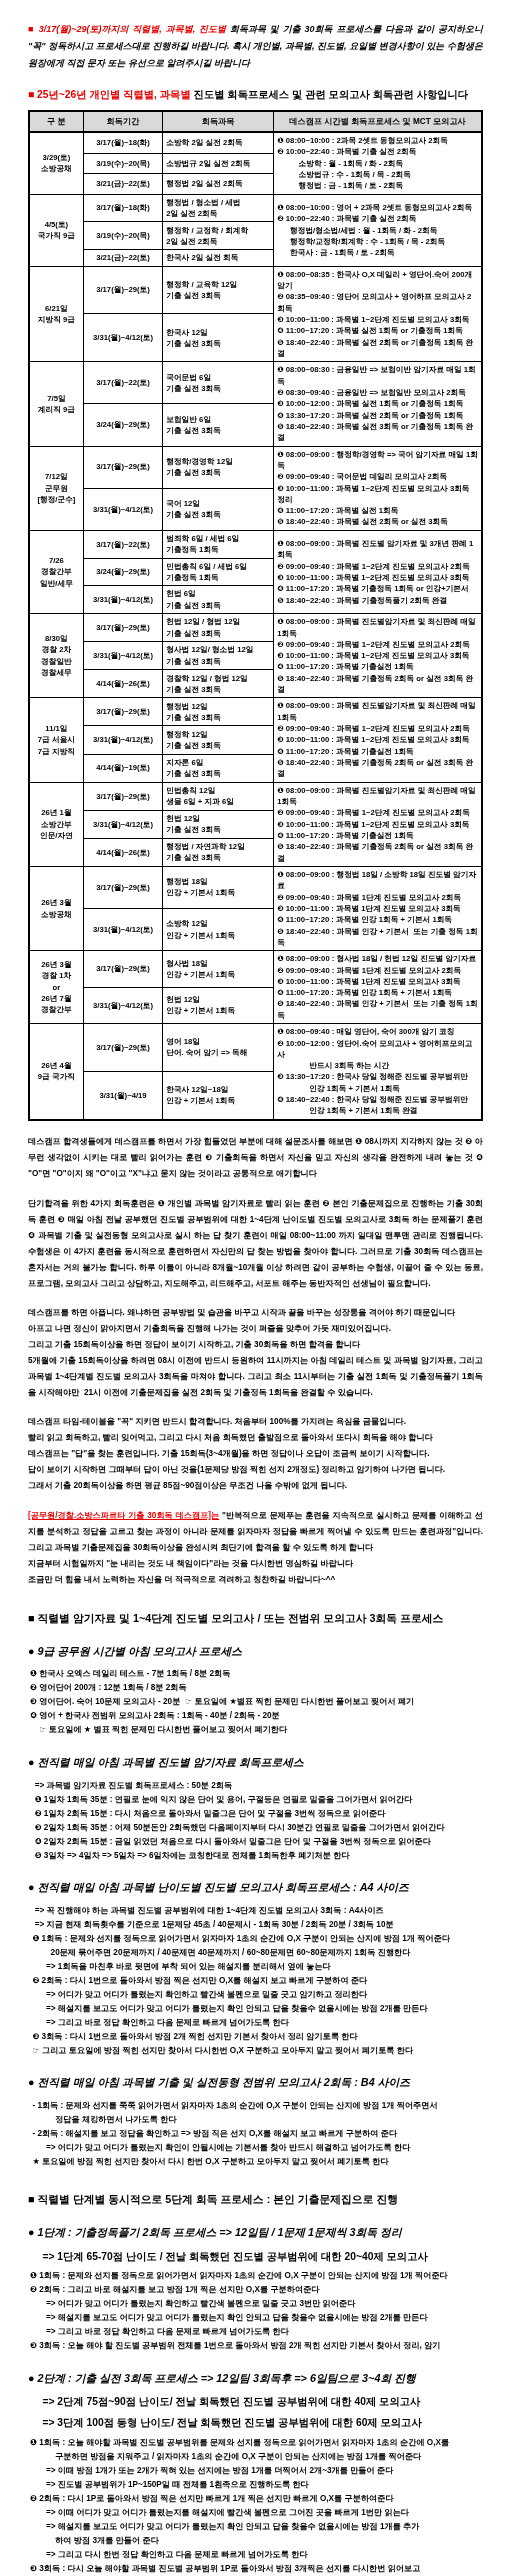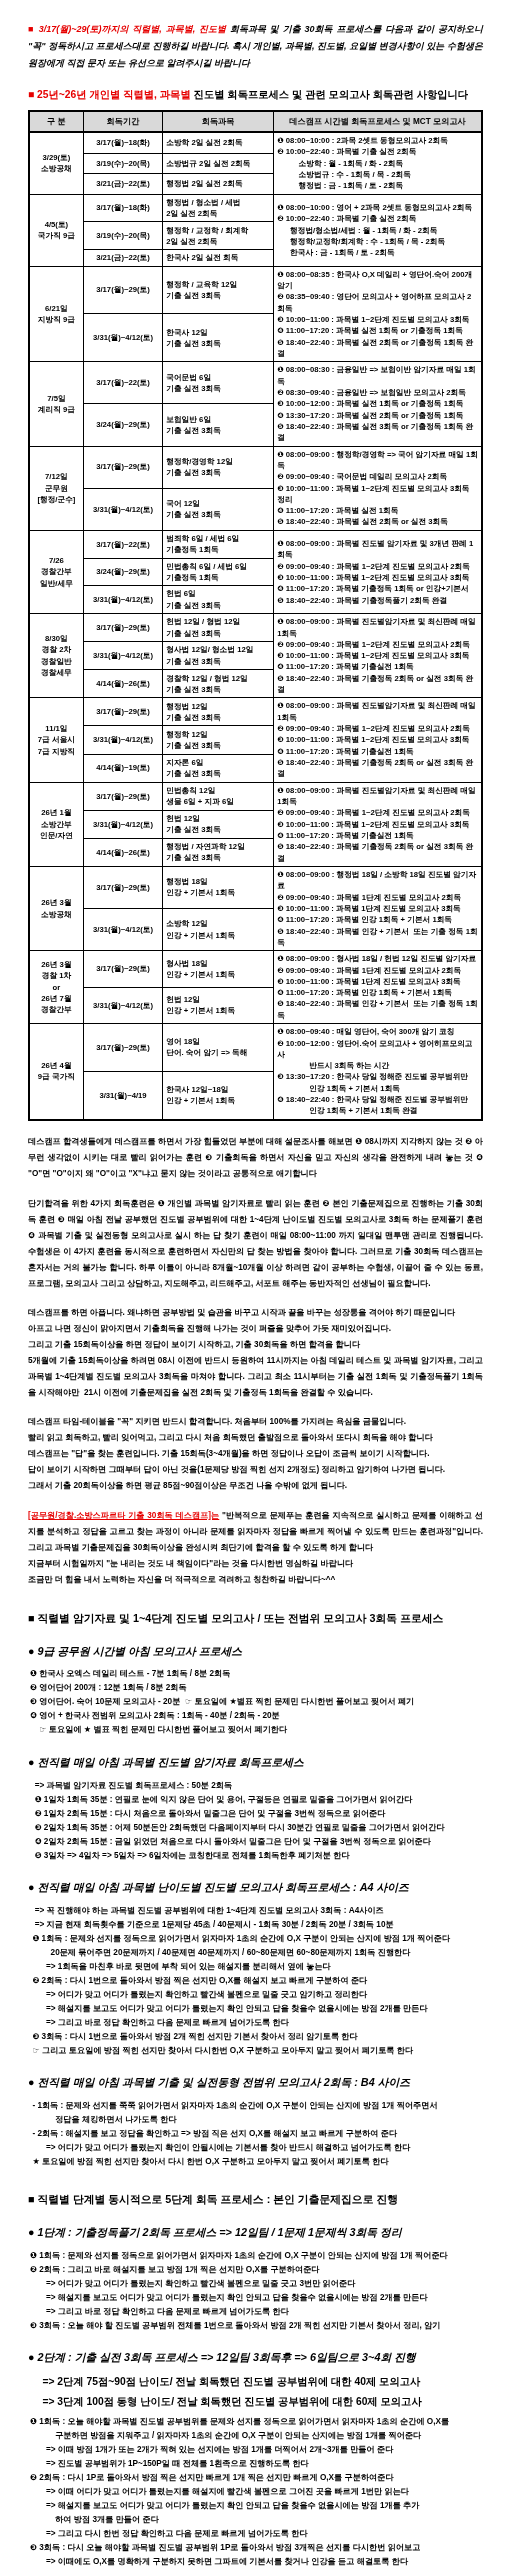--- a/index.html
+++ b/index.html
@@ -346,20 +346,21 @@
   <h3 class="sub-title">● 전직렬 매일 아침 과목별 기출 및 실전동형 전범위 모의고사 2회독 : B4 사이즈</h3>
   <div class="lines"> - 1회독 : 문제와 선지를 쭉쭉 읽어가면서 읽자마자 1초의 순간에 O,X 구분이 안되는 산지에 방점 1개 찍어주면서
            정답을 체킹하면서 나가도록 한다
  - 2회독 : 해설지를 보고 정답을 확인하고 =&gt; 방점 직은 선지 O,X를 해설지 보고 빠르게 구분하여 준다
        =&gt; 어디가 맞고 어디가 틀렸는지 확인이 안될시에는 기본서를 찾아 반드시 해결하고 넘어가도록 한다
  ★ 토요일에 방점 찍힌 선지만 찾아서 다시 한번 O,X 구분하고 모아두지 말고 찢어서 폐기토록 한다</div>
 
   <h2 class="sec-title">■ 직렬별 단계별 동시적으로 5단계 회독 프로세스 : 본인 기출문제집으로 진행</h2>
 
   <h3 class="sub-title">● 1단계 : 기출정독풀기 2회독 프로세스 =&gt; 12일팀 / 1문제 1문제씩 3회독 정리</h3>
+  <div class="step-sub">=&gt; 1단계 65-70점 난이도 / 전날 회독했던 진도별 공부범위에 대한 20~40제 모의고사</div>
   <div class="lines">❶ 1회독 : 문제와 선지를 정독으로 읽어가면서 읽자마자 1초의 순간에 O,X 구분이 안되는 산지에 방점 1개 찍어준다
 ❷ 2회독 : 그리고 바로 해설지를 보고 방점 1개 찍은 선지만 O,X를 구분하여준다
        =&gt; 어디가 맞고 어디가 틀렸는지 확인하고 빨간색 볼펜으로 밑줄 긋고 3번만 읽어준다
        =&gt; 해설지를 보고도 어디가 맞고 어디가 틀렸는지 확인 안되고 답을 찾을수 없을시에는 방점 2개를 만든다
        =&gt; 그리고 바로 정답 확인하고 다음 문제로 빠르게 넘어가도록 한다
 ❸ 3회독 : 오늘 해야 할 진도별 공부범위 전체를 1번으로 돌아와서 방점 2개 찍힌 선지만 기본서 찾아서 정리, 암기</div>
 
   <h3 class="sub-title">● 2단계 : 기출 실전 3회독 프로세스 =&gt; 12일팀 3회독후 =&gt; 6일팀으로 3~4회 진행</h3>
   <div class="step-sub">=&gt; 2단계 75점~90점 난이도/ 전날 회독했던 진도별 공부범위에 대한 40제 모의고사</div>
   <div class="step-sub">=&gt; 3단계 100점 동형 난이도/ 전날 회독했던 진도별 공부범위에 대한 60제 모의고사</div>

